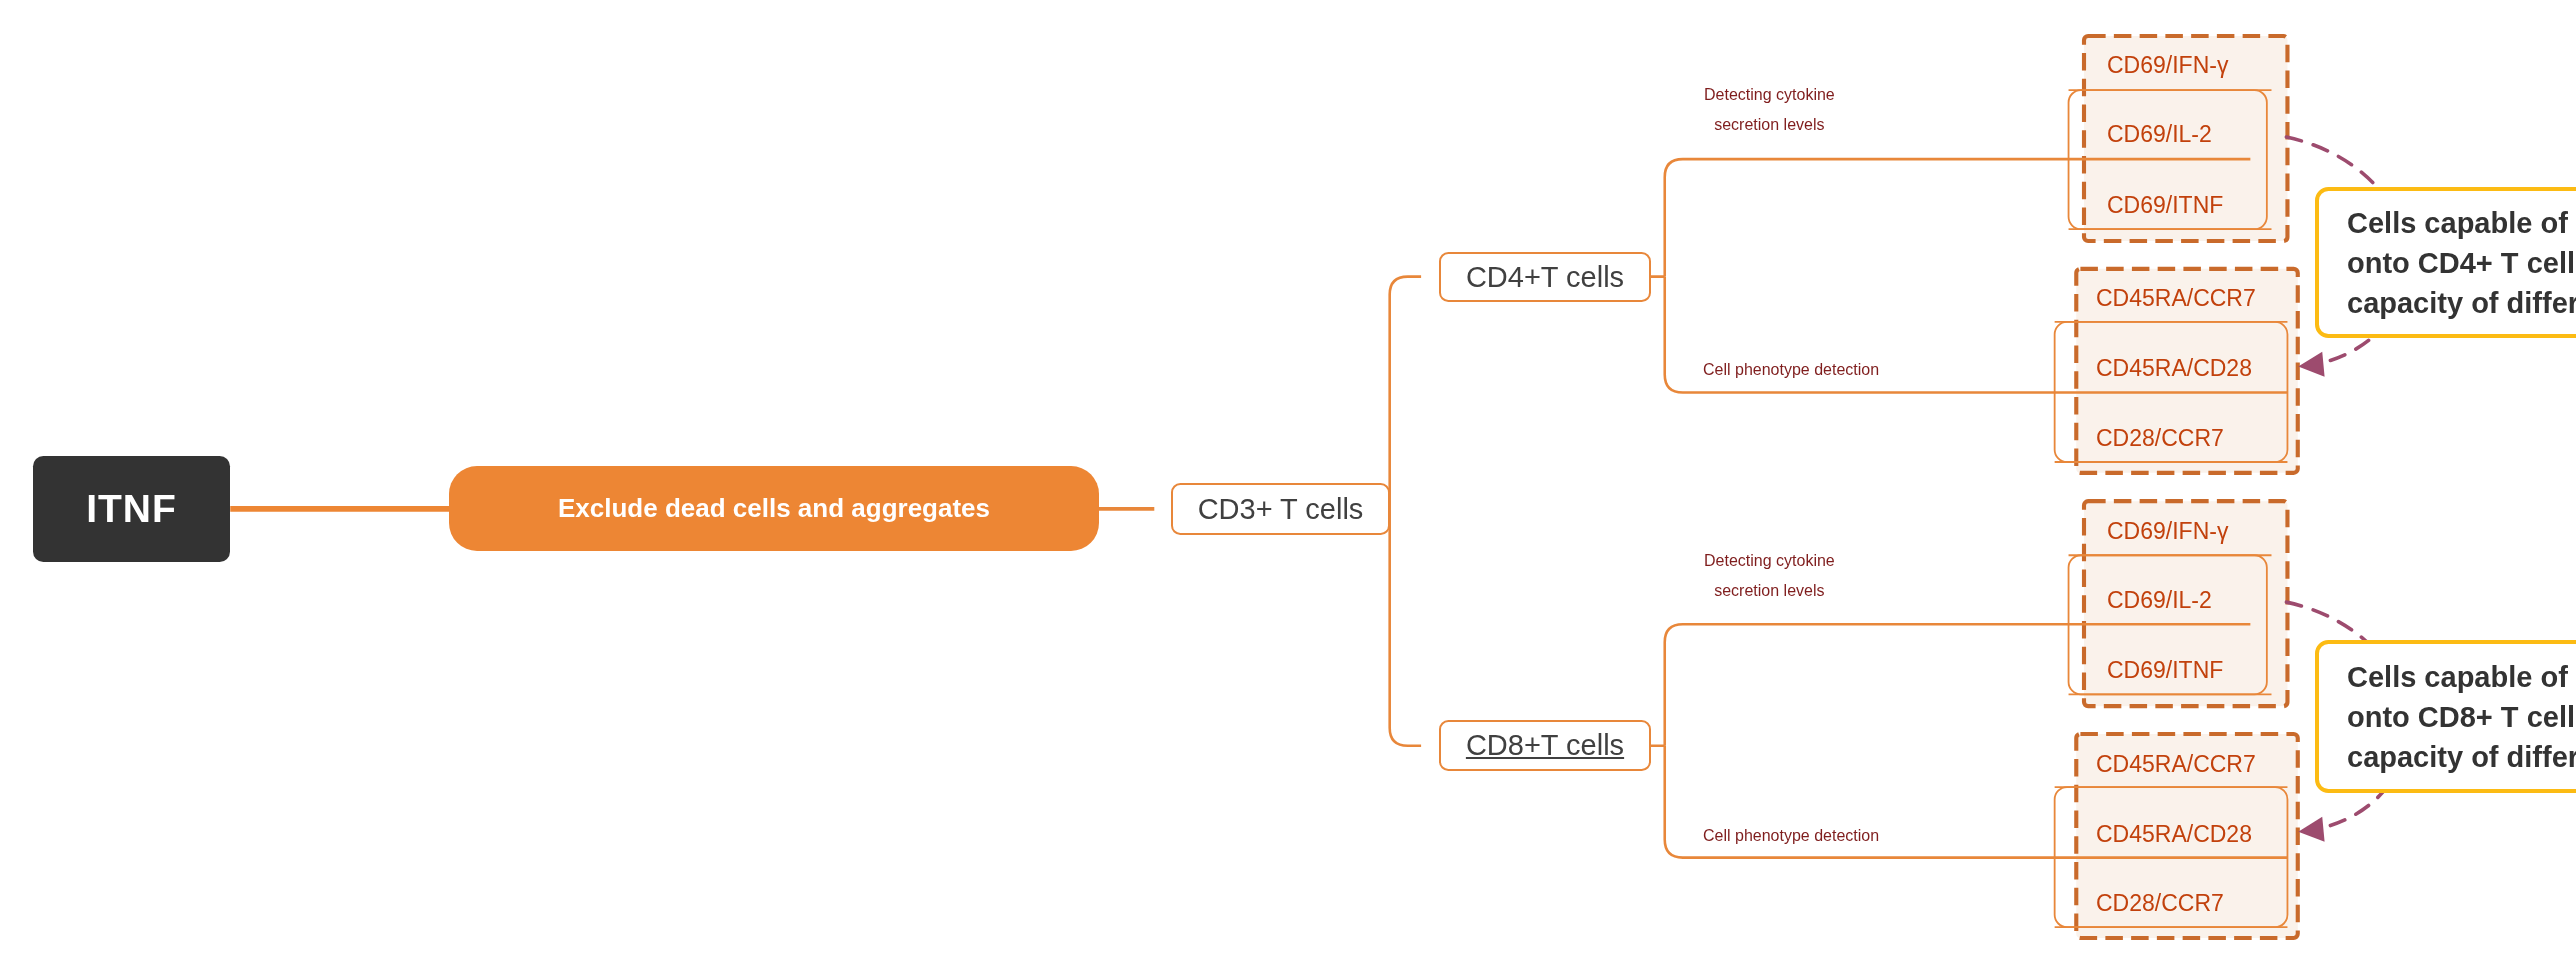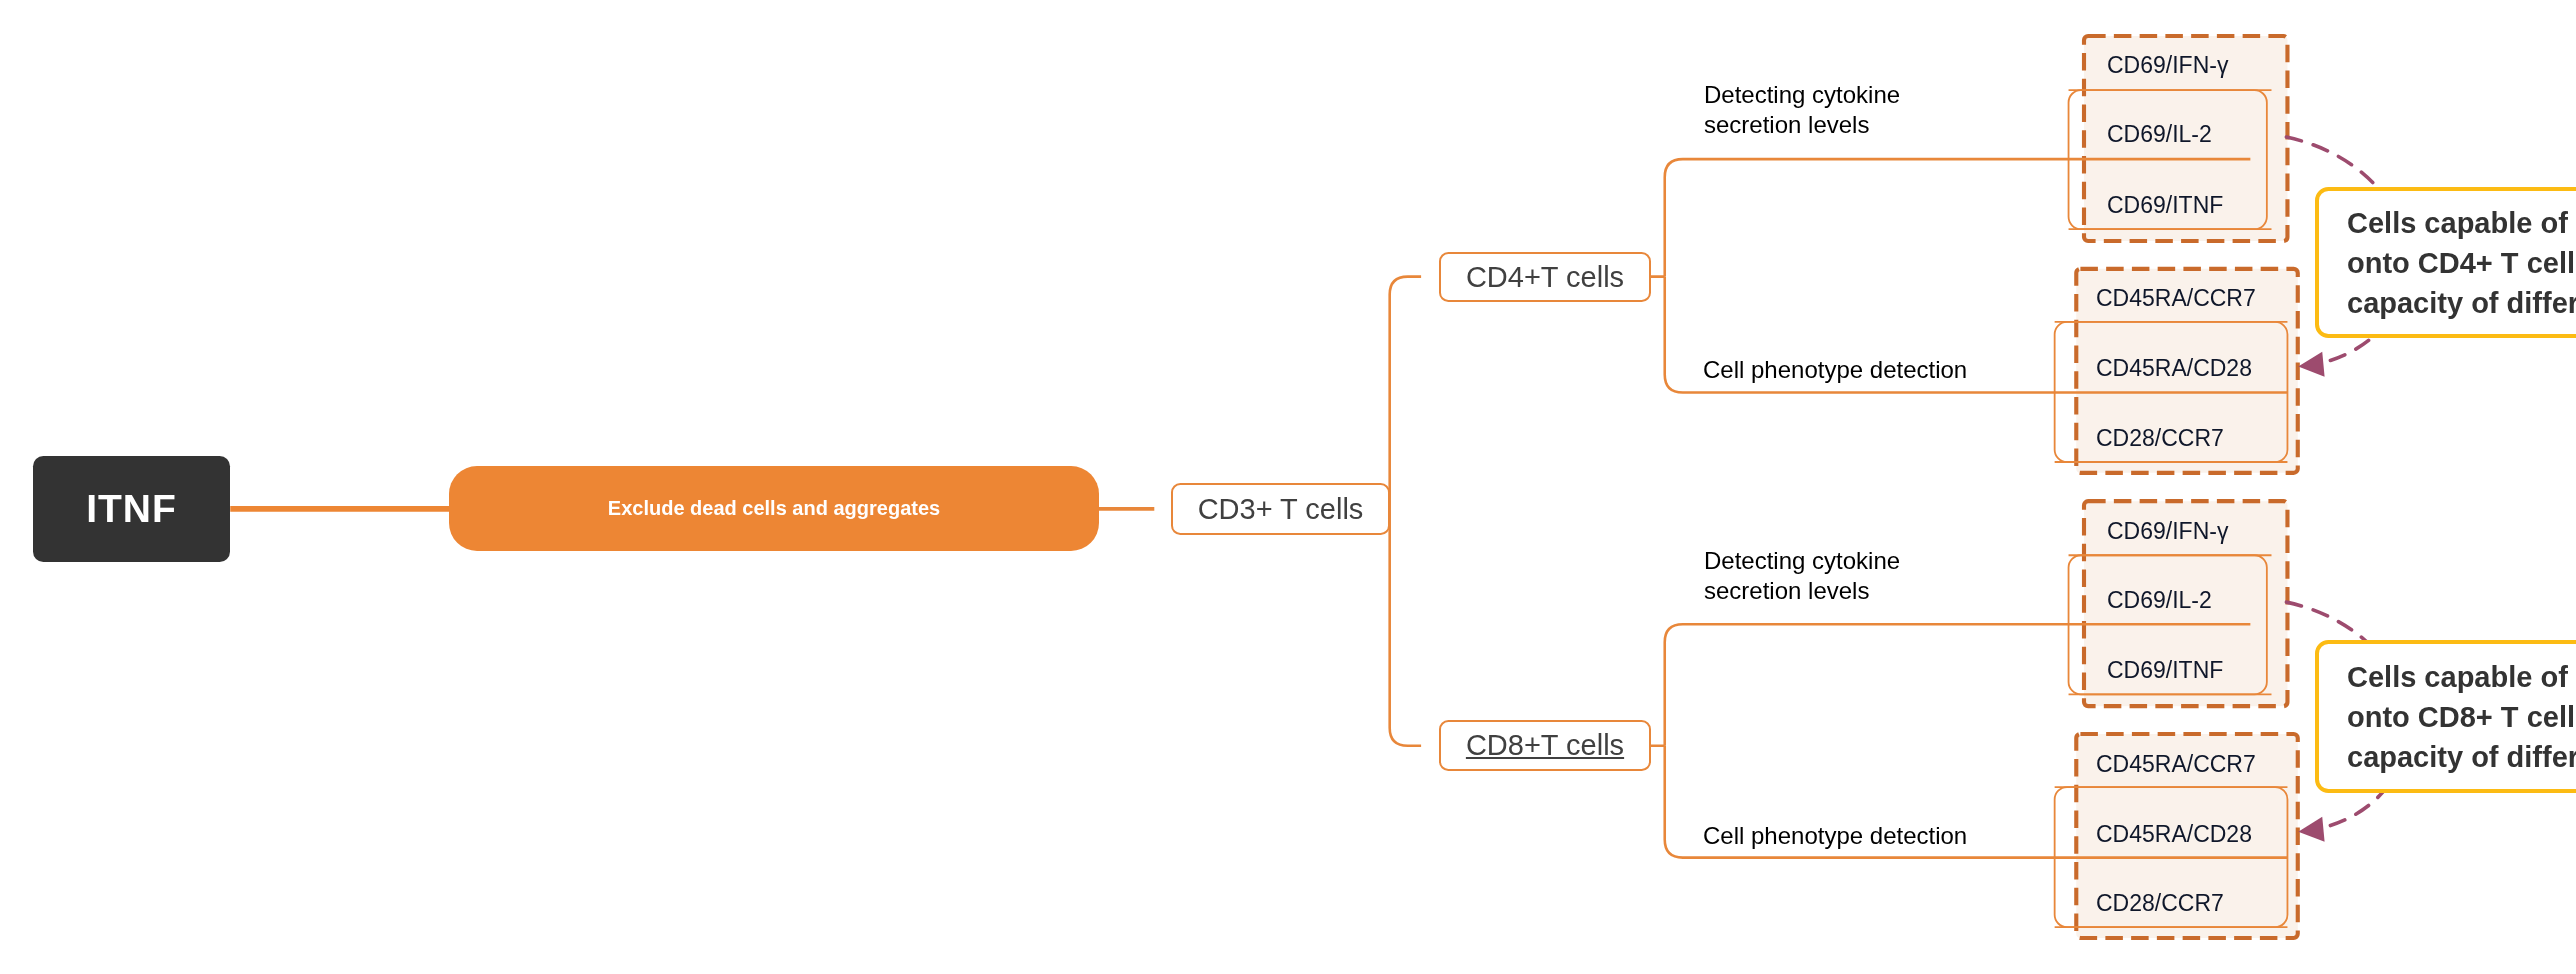--- a/index.html
+++ b/index.html
@@ -21,41 +21,42 @@
   }
   .node-root{
     background:#333333;color:#ffffff;
     border-radius:10.3px;
     font-size:39px;font-weight:bold;
     letter-spacing:1px;
   }
   .node-stage{
     background:#ED8634;color:#ffffff;
     border-radius:28px;
-    font-size:20px;font-weight:bold;
+    font-size:26px;font-weight:bold;
   }
   .node-plain{
     background:#ffffff;color:#404040;
     border:2.6px solid #E8873A;
     border-radius:9.3px;
     font-size:29px;
     margin-left:18px;
   }
   .branch-label{
     position:absolute;
-    color:#000000;
-    font-size:24px;
+    color:#7f1d1d;
+    font-size:16px;
     line-height:30px;
     white-space:nowrap;
+    text-align:center;
   }
   .child-label{
     position:absolute;
     display:flex;align-items:center;
     height:33px;
-    color:#0f172a;
+    color:#c2410c;
     font-size:23px;
     white-space:nowrap;
   }
   .callout{
     position:absolute;
     box-sizing:border-box;
     background:#ffffff;
     border:4.1px solid #FCBB13;
     border-radius:13.4px;
     display:flex;flex-direction:column;justify-content:center;

